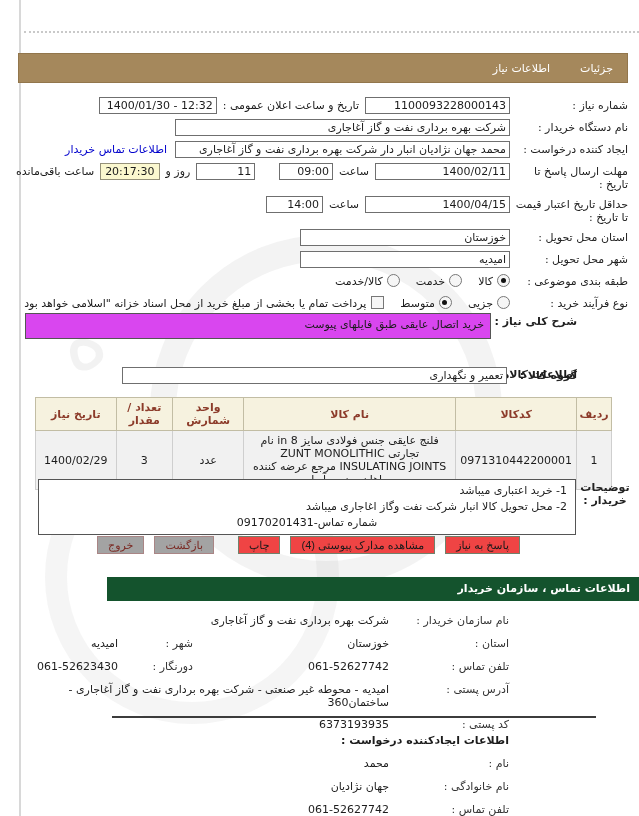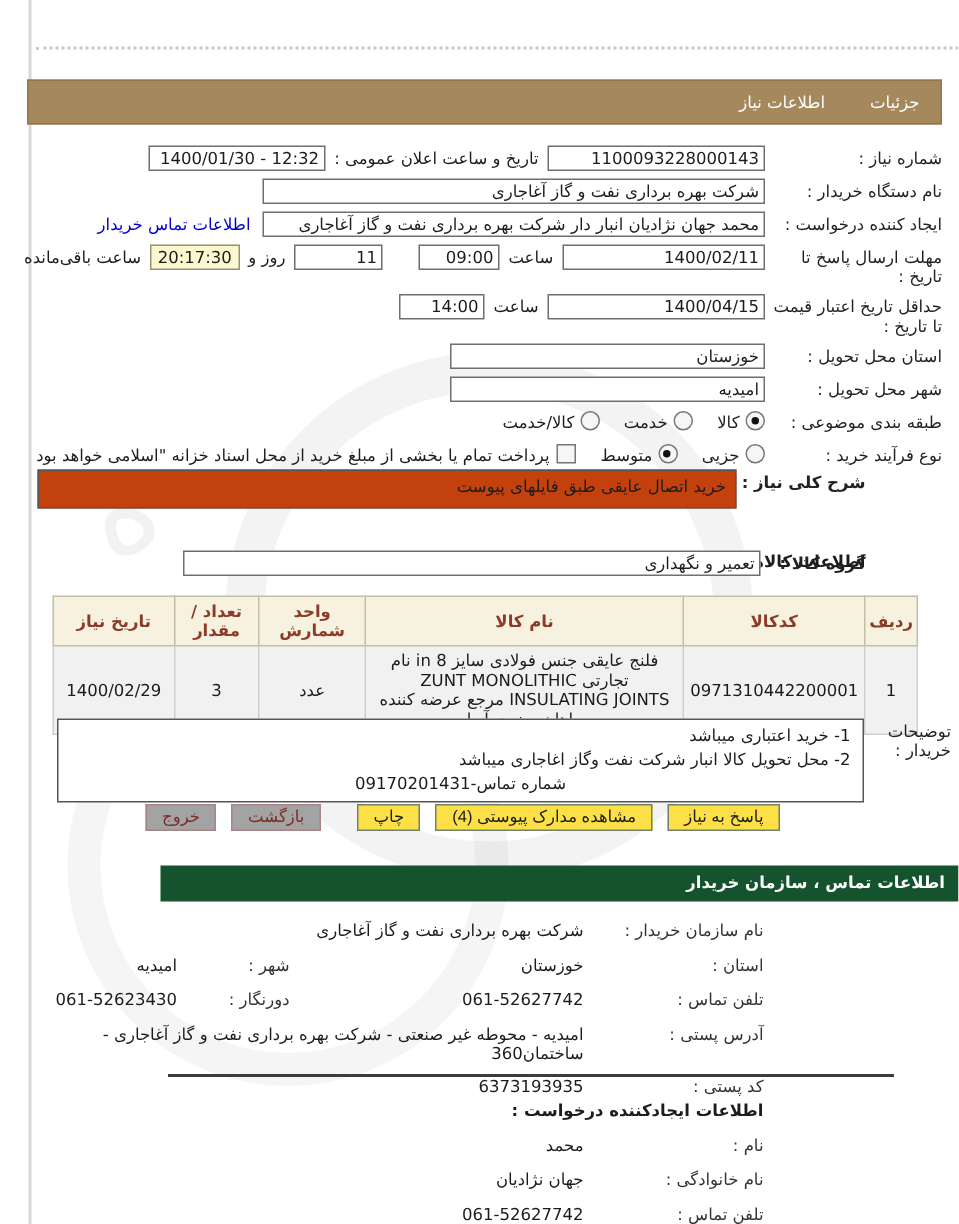--- a/index.html
+++ b/index.html
@@ -28,39 +28,39 @@
   .cdown{display:inline-block;box-sizing:border-box;border:1px solid #95917a;background:#fbf8cf;height:17px;line-height:15px;padding:0 4px;direction:ltr;}
   .link{color:#0000cc;margin-right:8px;padding-top:2px;cursor:pointer;white-space:nowrap;}
 
   .radio{display:inline-block;width:11px;height:11px;border:1px solid #777;border-radius:50%;background:#f6f6f6;vertical-align:-2px;margin-left:4px;position:relative;cursor:pointer;}
   .radio.sel::after{content:"";position:absolute;left:2.5px;top:2.5px;width:5px;height:5px;border-radius:50%;background:#111;}
   .checkbox{display:inline-block;width:11px;height:11px;border:1px solid #777;background:#f6f6f6;vertical-align:-2px;margin-left:5px;cursor:pointer;}
   .opt{margin-left:16px;white-space:nowrap;padding-top:1px;}
 
   #desc-row{position:absolute;top:313px;right:62px;left:25px;display:flex;align-items:flex-start;z-index:1;}
   #desc-row .flabel{width:86px;flex:0 0 86px;font-weight:bold;}
-  .bigbox{flex:1;box-sizing:border-box;border:1px solid #555;background:#c2410c;min-height:26px;padding:4px 6px;}
+  .bigbox{flex:1;box-sizing:border-box;border:1px solid #555;background:#d946ef;min-height:26px;padding:4px 6px;}
 
   #items-title{position:absolute;top:368px;right:62px;font-weight:bold;z-index:1;}
   #group-row{position:absolute;top:367px;right:62px;display:flex;align-items:flex-start;z-index:1;}
   #group-row .flabel{width:70px;flex:0 0 70px;font-weight:bold;}
   #group-row .ibox{width:385px;}
 
   #items-table{position:absolute;top:397px;right:27px;width:577px;border-collapse:collapse;z-index:1;background:#fff;}
   #items-table th{background:#f6f2df;color:#8c3b2a;font-weight:bold;font-size:11px;border:1px solid #c2bda4;padding:3px 2px;}
   #items-table td{background:#f1f1f1;border:1px solid #cfcfcf;text-align:center;padding:3px 4px;font-size:11px;}
 
   #notes-row{position:absolute;top:479px;right:5px;left:38px;display:flex;align-items:flex-start;z-index:1;}
-  #notes-row .flabel{width:58px;flex:0 0 58px;font-weight:normal;}
+  #notes-row .flabel{width:58px;flex:0 0 58px;font-weight:bold;text-align:center;}
   #notes-box{flex:1;box-sizing:border-box;border:1px solid #555;background:#fff;min-height:50px;padding:3px 8px;line-height:1.45;}
   #notes-box .nline{display:block;}
   #notes-box .nline.center{text-align:center;}
 
   #buttons{position:absolute;top:536px;right:119px;display:flex;gap:10px;z-index:1;}
-  .btn{box-sizing:border-box;height:18px;line-height:15px;padding:1px 10px;border:1px solid #70816c;background:#fde047;color:#1a1a1a;cursor:pointer;white-space:nowrap;font-size:11px;}
+  .btn{box-sizing:border-box;height:18px;line-height:15px;padding:1px 10px;border:1px solid #70816c;background:#ef4444;color:#1a1a1a;cursor:pointer;white-space:nowrap;font-size:11px;}
   .btn.pink{background:#a3a3a3;border-color:#a98585;color:#7b2b25;}
   .btn.gap{margin-right:14px;}
 
   .bar2{position:absolute;top:577px;left:95px;width:533px;height:24px;background:#14532d;color:#fff;font-weight:bold;line-height:24px;box-sizing:border-box;padding:0 10px;z-index:2;margin-left:12px;}
 
   #contact{position:absolute;top:614px;right:130px;width:475px;z-index:1;}
   .crow{display:flex;align-items:flex-start;margin-bottom:9px;min-height:14px;}
   .clabel{width:120px;flex:0 0 120px;color:#333;}
   .cval{width:190px;flex:0 0 190px;padding-left:6px;}
   .cval.wide{width:auto;flex:1;}

